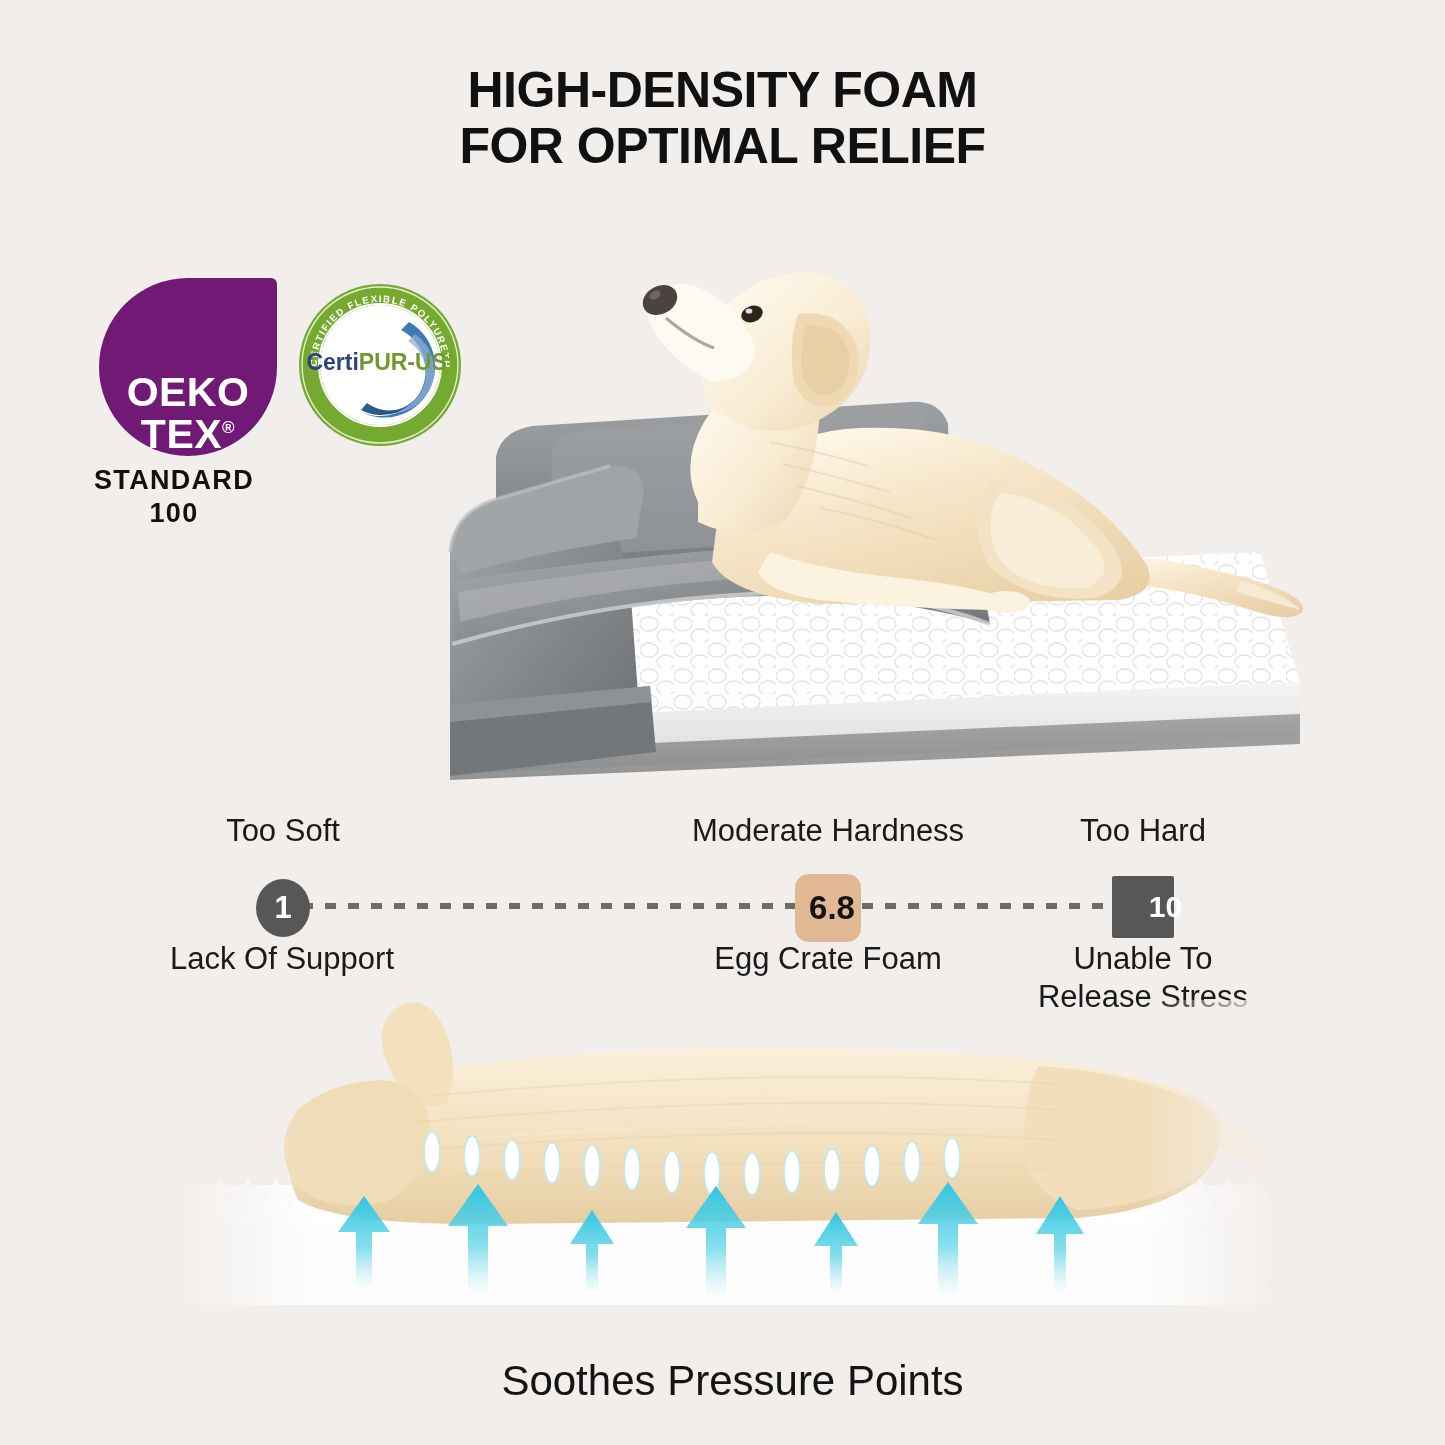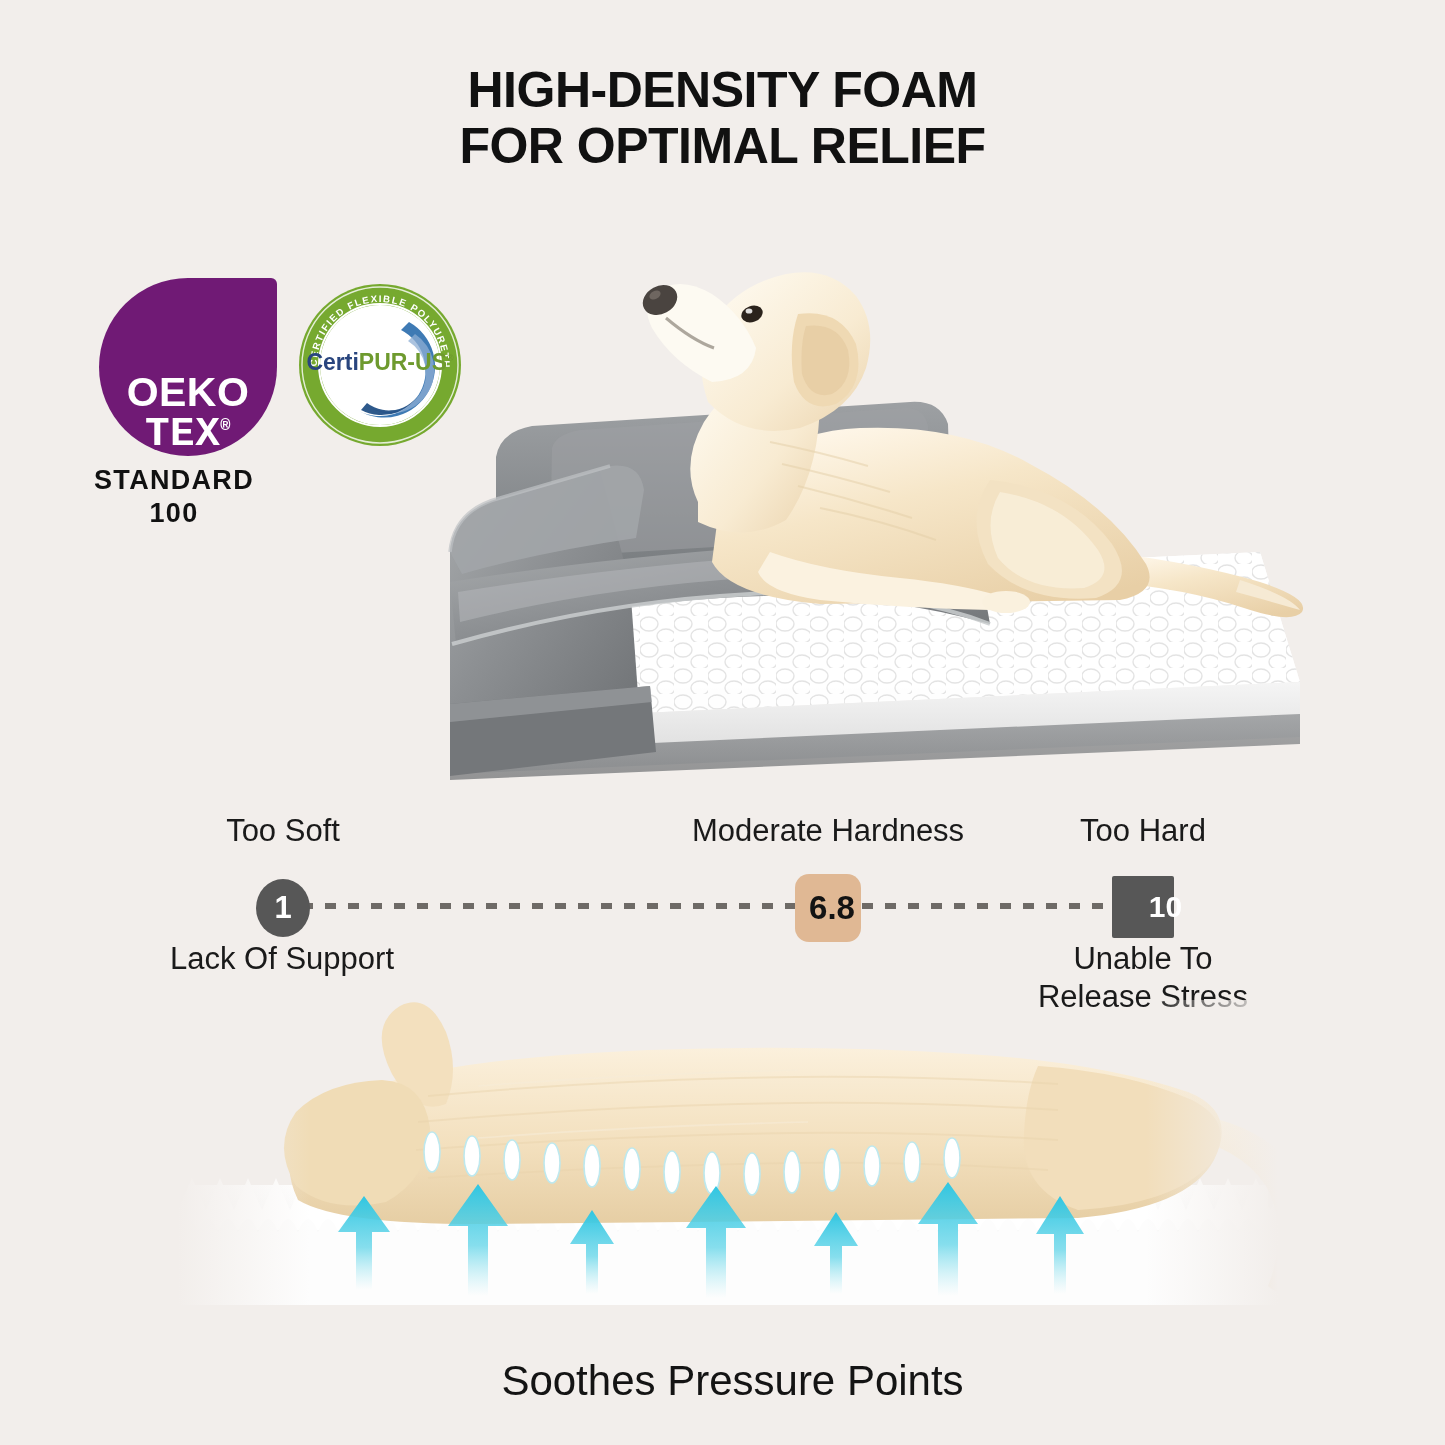--- a/index.html
+++ b/index.html
@@ -63,21 +63,21 @@
     background: #701a75;
     border-radius: 90px 6px 90px 90px;
     display: flex;
     flex-direction: column;
     align-items: center;
     justify-content: flex-end;
     color: #ffffff;
     line-height: 1.02;
   }
   .oeko-l1 { font-size: 41px; font-weight: 700; letter-spacing: 0.5px; }
-  .oeko-l2 { font-size: 41px; font-weight: 700; letter-spacing: 0.5px; font-family: Liberation Mono, monospace; }
+  .oeko-l2 { font-size: 41px; font-weight: 700; letter-spacing: 0.5px; }
   .oeko-l2 sup { font-size: 17px; vertical-align: super; font-weight: 600; }
   .oeko-caption {
     position: absolute;
     top: 186px;
     left: -22px;
     width: 222px;
     text-align: center;
     font-size: 27px;
     font-weight: 700;
     letter-spacing: 1.3px;
@@ -389,20 +389,21 @@
     <div class="scale-track">
       <div class="dash-line dash-a"></div>
       <div class="dash-line dash-b"></div>
 
       <div class="node node-1">1</div>
       <div class="node node-68">6.8</div>
       <div class="node node-10">10</div>
     </div>
 
     <div class="scale-bot-label lbl-soft-bot">Lack Of Support</div>
+    <div class="scale-bot-label lbl-mod-bot">Egg Crate Foam</div>
     <div class="scale-bot-label lbl-hard-bot">
       <span>Unable To</span><br>
       <span>Release Stress</span>
     </div>
   </div>
 
   <div class="pressure">
     <svg width="1100" height="330" viewBox="0 0 1100 330">
       <defs>
         <linearGradient id="arrowG" x1="0" y1="0" x2="0" y2="1">

